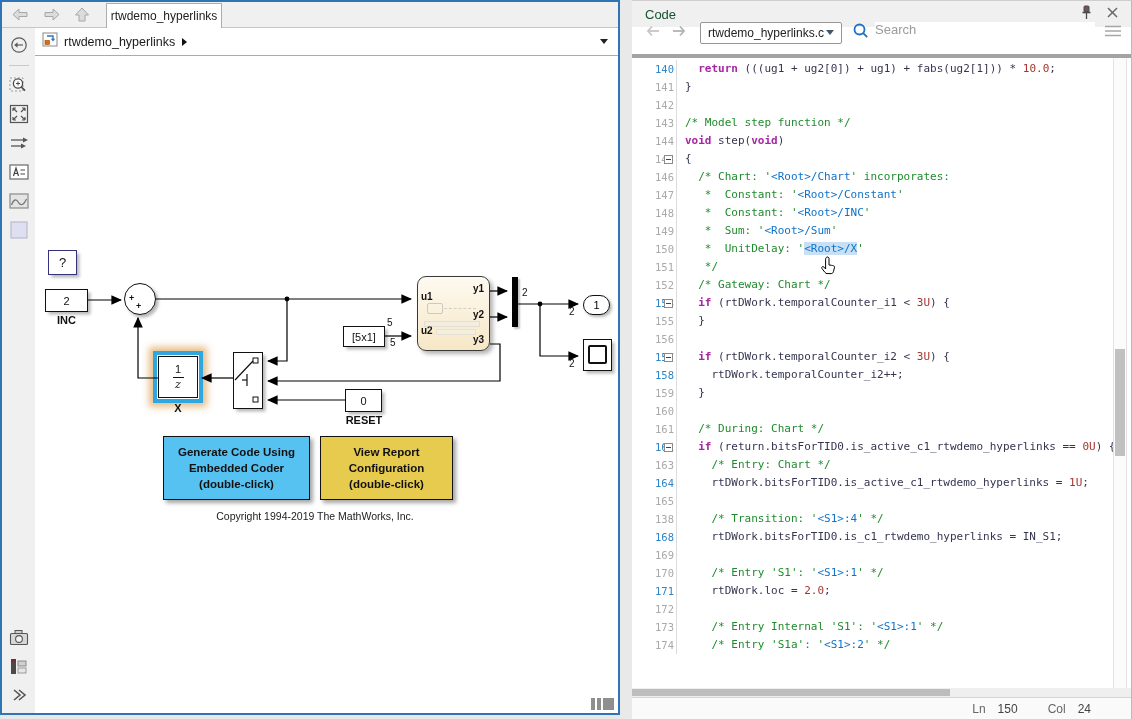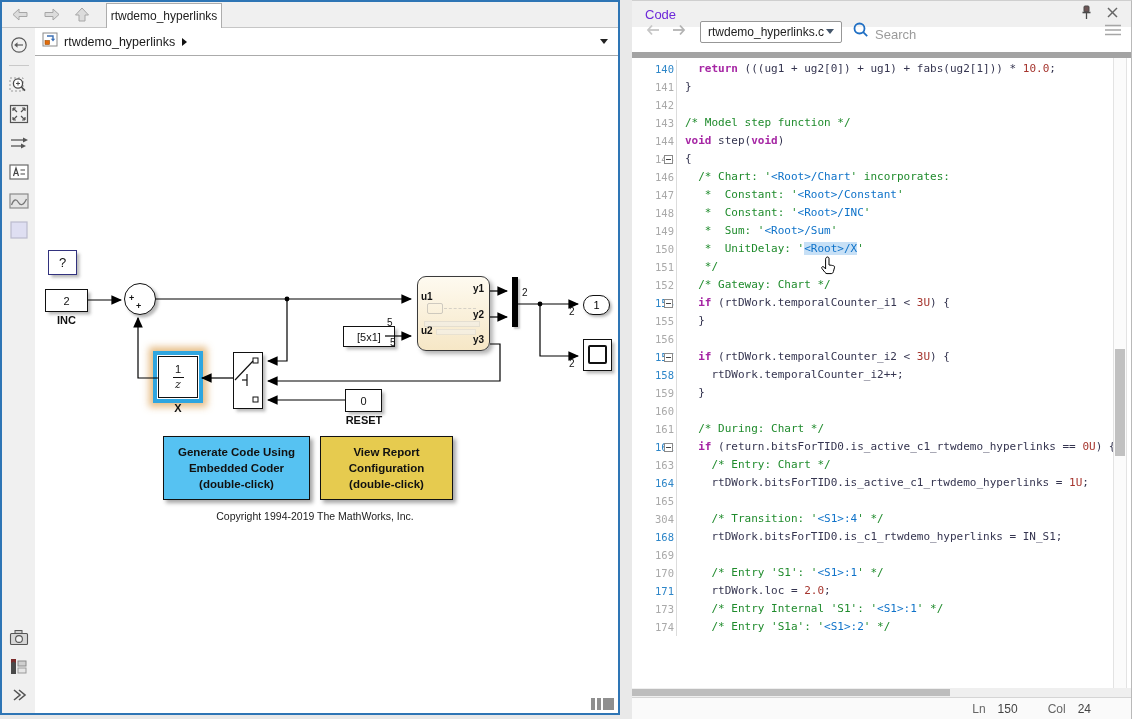--- a/index.html
+++ b/index.html
@@ -49,26 +49,26 @@
   .wires { position:absolute; left:0; top:0; pointer-events:none; }
   .grip { position:absolute; right:4px; bottom:3px; display:flex; gap:2px; }
   .grip i { display:block; height:12px; background:#8F8F8F; }
 
   
   .splitter { position:absolute; left:620px; top:0; width:12px; height:719px; background:#E9E9E9; }
 
   
   .code-panel { position:absolute; left:632px; top:0; width:500px; height:719px; background:#fff; border-right:1px solid #B9B9B9; border-top:1px solid #CFCFCF; display:flex; flex-direction:column; }
   .cp-header { height:26px; background:#F0F0F0; display:flex; align-items:center; padding:0 12px 0 13px; flex:0 0 auto; }
-  .cp-title { font-size:13px; color:#6d28d9; }
+  .cp-title { font-size:13px; color:#14532d; }
   .cp-hdr-icons { margin-left:auto; display:flex; gap:13px; align-items:center; }
-  .cp-toolbar { height:31px; background:#fff; border-bottom:6px solid #a3a3a3; display:flex; align-items:center; padding:0 8px 16px 12px; flex:0 0 auto; }
+  .cp-toolbar { height:31px; background:#fff; border-bottom:4px solid #a3a3a3; display:flex; align-items:center; padding:0 8px 16px 12px; flex:0 0 auto; }
   .file-dd { margin-left:12px; width:142px; height:22px; border:1px solid #979797; border-radius:2px; background:#fff; display:flex; align-items:center; padding:0 7px; font-size:12px; color:#222; cursor:pointer; }
   .file-dd .caret { margin-left:auto; width:0; height:0; border-top:5px solid #44566B; border-left:4.5px solid transparent; border-right:4.5px solid transparent; }
-  .searchbox { display:flex; align-items:flex-end; margin-left:10px; flex:1; }
+  .searchbox { display:flex; align-items:flex-start; margin-left:10px; flex:1; }
   .searchbox input { border:none; outline:none; flex:1; font-size:13px; color:#333; margin-left:6px; font-family:"Liberation Sans",sans-serif; }
   .searchbox input::placeholder { color:#9B9B9B; }
   .code-area { position:relative; flex:1; overflow:hidden; background:#fff; padding-top:2px; }
   .code-line { height:18px; line-height:18px; white-space:pre; display:flex; font-family:"DejaVu Sans Mono",monospace; font-size:11px; }
   .line-num { width:28px; text-align:right; padding-right:4px; color:#A9A9A9; flex:0 0 auto; font-size:10.5px;padding-left:23px; }
   .line-num.traced { color:#2E86C8; }
   .fold-col { width:16px; flex:0 0 auto; display:flex; align-items:center; justify-content:center; }
   .fold-box { width:9px; height:9px; border:1px solid #8A8A8A; background:#fff; position:relative; }
   .fold-box::after { content:""; position:absolute; left:1px; right:1px; top:3px; border-top:1px solid #444; }
   .code-text { border-left:1px solid #DCDCDC; padding-left:8px; flex:1; }
@@ -238,21 +238,21 @@
           <div class="switch-blk">
             <svg width="28" height="55" viewBox="0 0 28 55">
               <rect x="19" y="5" width="5" height="5" fill="none" stroke="#111"></rect>
               <rect x="19" y="44" width="5" height="5" fill="none" stroke="#111"></rect>
               <line x1="19" y1="8" x2="1" y2="27" stroke="#111" stroke-width="1.2"></line>
               <line x1="13" y1="21" x2="13" y2="33" stroke="#111" stroke-width="1.2"></line>
               <line x1="8" y1="27" x2="13" y2="27" stroke="#111" stroke-width="1.2"></line>
             </svg>
           </div>
 
-          <div class="blk" style="left:308px;top:270px;width:52px;height:21px;">
+          <div class="blk" style="left:308px;top:270px;width:42px;height:21px;">
               <span>[5x1]</span>
             </div>
 
           <div class="blk" style="left:310px;top:333px;width:37px;height:23px;">
               <span>0</span>
             </div>
           <div class="blk-label" style="left:299px;top:358px;width:60px;">RESET</div>
 
           <div class="chart-blk">
             <span class="port" style="left:3px;top:14px;">u1</span>
@@ -396,25 +396,26 @@
           <div class="code-line"><span class="line-num">156</span><span class="fold-col"></span><span class="code-text"></span></div>
           <div class="code-line"><span class="line-num traced">157</span><span class="fold-col"><span class="fold-box"></span></span><span class="code-text"><span class="tok-p">  </span><span class="tok-k">if</span><span class="tok-p"> (rtDWork.temporalCounter_i2 &lt; </span><span class="tok-n">3U</span><span class="tok-p">) {</span></span></div>
           <div class="code-line"><span class="line-num traced">158</span><span class="fold-col"></span><span class="code-text"><span class="tok-p">    rtDWork.temporalCounter_i2++;</span></span></div>
           <div class="code-line"><span class="line-num">159</span><span class="fold-col"></span><span class="code-text"><span class="tok-p">  }</span></span></div>
           <div class="code-line"><span class="line-num">160</span><span class="fold-col"></span><span class="code-text"></span></div>
           <div class="code-line"><span class="line-num">161</span><span class="fold-col"></span><span class="code-text"><span class="tok-c">  /* During: Chart */</span></span></div>
           <div class="code-line"><span class="line-num traced">162</span><span class="fold-col"><span class="fold-box"></span></span><span class="code-text"><span class="tok-p">  </span><span class="tok-k">if</span><span class="tok-p"> (return.bitsForTID0.is_active_c1_rtwdemo_hyperlinks == </span><span class="tok-n">0U</span><span class="tok-p">) {</span></span></div>
           <div class="code-line"><span class="line-num">163</span><span class="fold-col"></span><span class="code-text"><span class="tok-c">    /* Entry: Chart */</span></span></div>
           <div class="code-line"><span class="line-num traced">164</span><span class="fold-col"></span><span class="code-text"><span class="tok-p">    rtDWork.bitsForTID0.is_active_c1_rtwdemo_hyperlinks = </span><span class="tok-n">1U</span><span class="tok-p">;</span></span></div>
           <div class="code-line"><span class="line-num">165</span><span class="fold-col"></span><span class="code-text"></span></div>
-          <div class="code-line"><span class="line-num">304</span><span class="fold-col"></span><span class="code-text"><span class="tok-c">    /* Transition: '</span><span class="tok-l">&lt;S1&gt;:4</span><span class="tok-c">' */</span></span></div>
+          <div class="code-line"><span class="line-num">138</span><span class="fold-col"></span><span class="code-text"><span class="tok-c">    /* Transition: '</span><span class="tok-l">&lt;S1&gt;:4</span><span class="tok-c">' */</span></span></div>
           <div class="code-line"><span class="line-num traced">168</span><span class="fold-col"></span><span class="code-text"><span class="tok-p">    rtDWork.bitsForTID0.is_c1_rtwdemo_hyperlinks = IN_S1;</span></span></div>
           <div class="code-line"><span class="line-num">169</span><span class="fold-col"></span><span class="code-text"></span></div>
           <div class="code-line"><span class="line-num">170</span><span class="fold-col"></span><span class="code-text"><span class="tok-c">    /* Entry 'S1': '</span><span class="tok-l">&lt;S1&gt;:1</span><span class="tok-c">' */</span></span></div>
           <div class="code-line"><span class="line-num traced">171</span><span class="fold-col"></span><span class="code-text"><span class="tok-p">    rtDWork.loc = </span><span class="tok-n">2.0</span><span class="tok-p">;</span></span></div>
+          <div class="code-line"><span class="line-num">172</span><span class="fold-col"></span><span class="code-text"></span></div>
           <div class="code-line"><span class="line-num">173</span><span class="fold-col"></span><span class="code-text"><span class="tok-c">    /* Entry Internal 'S1': '</span><span class="tok-l">&lt;S1&gt;:1</span><span class="tok-c">' */</span></span></div>
           <div class="code-line"><span class="line-num">174</span><span class="fold-col"></span><span class="code-text"><span class="tok-c">    /* Entry 'S1a': '</span><span class="tok-l">&lt;S1&gt;:2</span><span class="tok-c">' */</span></span></div>
         </div>
       <div class="vscroll">
           <div class="thumb"></div>
         </div>
       <span class="hand-cursor">
         <svg width="18" height="22" viewBox="0 0 18 22">
             <path d="M6.2 1.6 C7 .6 8.6 .8 9 2.1 L9 9 L10 9.1 C14.2 9.6 14.8 10.2 14.6 11.2 L13.4 15.6 C13 17 12.4 17.6 11.2 17.6 L7 17.6 C6.2 17.6 5.6 17.2 5 16.4 L2 12.6 C1.2 11.6 2 10.5 3 10.6 C3.6 10.7 4.2 11.2 4.6 11.8 L5.6 13 L5.6 3.2 C5.6 2.5 5.8 2 6.2 1.6 Z" fill="#fff" stroke="#000" stroke-width="1"></path>
           </svg>

